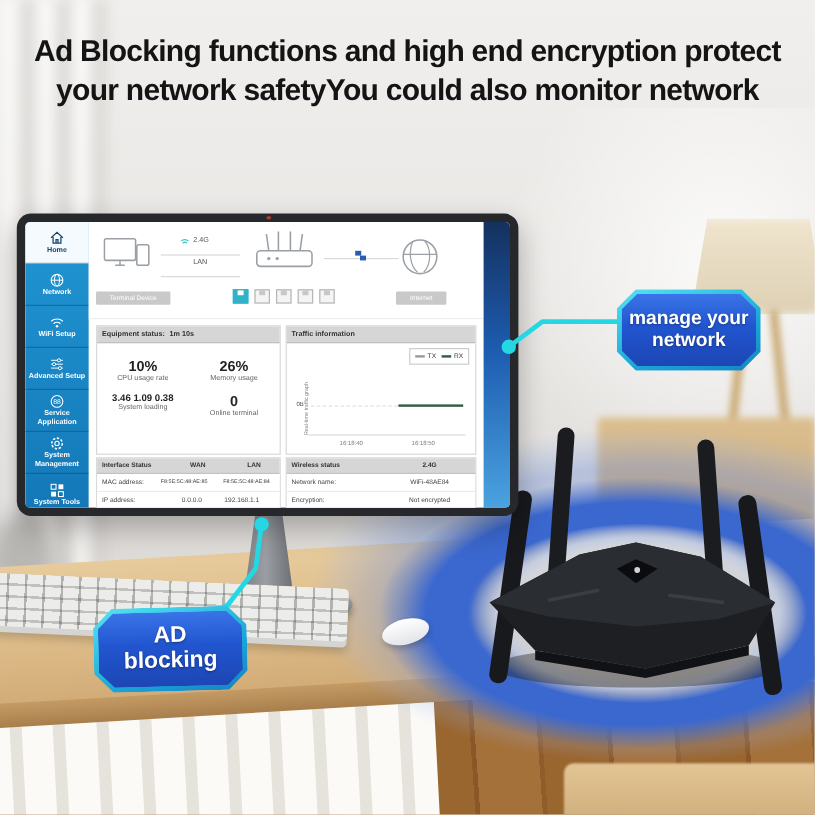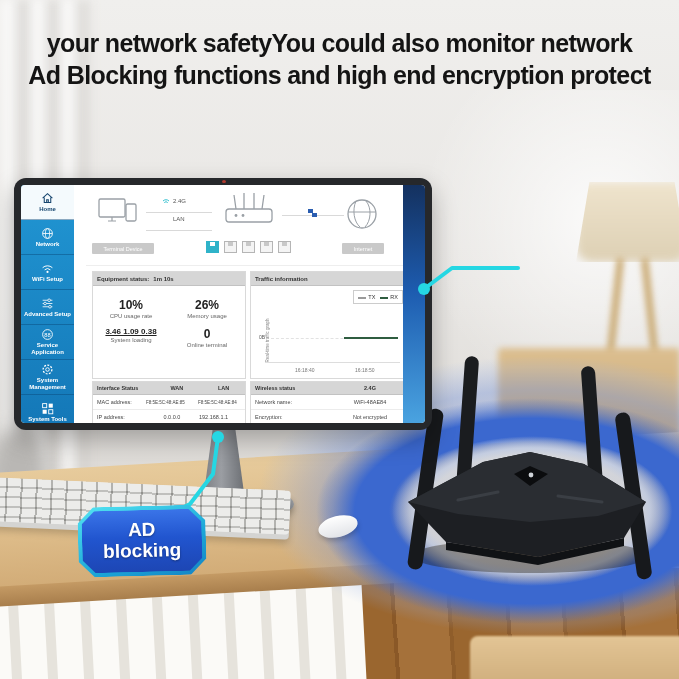--- a/index.html
+++ b/index.html
@@ -62,21 +62,21 @@
 
   
   .sb{position:absolute;left:0;top:0;width:53px;height:238px;background:linear-gradient(180deg,#2196d3,#1478b8);}
   .sb-item{height:34px;display:flex;flex-direction:column;align-items:center;justify-content:center;
     border-bottom:1px solid rgba(8,70,120,.45);color:#fff;}
   .sb-item .lbl{font-size:6px;font-weight:bold;text-align:center;line-height:1.15;}
   .sb-item svg{display:block;margin-bottom:1px;}
   .sb-item.active{background:#f4fafd;color:#16456e;}
   .wallband{position:absolute;left:382px;top:0;width:22px;height:238px;
     background:linear-gradient(180deg,#14315f,#1d5cb0 45%,#4aa3e0);}
-  .main{position:absolute;left:65px;top:0;width:329px;height:238px;background:#fff;}
+  .main{position:absolute;left:53px;top:0;width:329px;height:238px;background:#fff;}
 
   .topo{position:absolute;left:0;top:0;width:329px;height:80px;background:#fff;border-bottom:1px solid #eee;}
   .tline{position:absolute;height:1px;background:#d9d9d9;}
   .tlabel{position:absolute;font-size:6px;color:#555;}
   .gbadge{position:absolute;height:11px;background:#c9c9c9;color:#fff;font-size:5.5px;
     display:flex;align-items:center;justify-content:center;border-radius:1px;}
   .ports{position:absolute;left:120px;top:56px;display:flex;gap:5px;}
   .port{width:11px;height:10px;border:1px solid #b5b5b5;background:#f4f4f4;position:relative;}
   .port::after{content:"";position:absolute;left:3px;top:0;width:5px;height:4px;background:#c8c8c8;}
   .port.active{background:#2fb3c9;border-color:#2fb3c9;}
@@ -85,21 +85,21 @@
   .mini-glyph i{position:absolute;background:#2a5db0;}
 
   .panel{position:absolute;background:#fff;border:1px solid #d9d9d9;}
   .panel-head{height:13px;background:#d6d6d6;border-bottom:1px solid #c2c2c2;display:flex;align-items:center;
     padding:0 4px;font-size:6px;color:#333;}
   .panel-head b{font-weight:bold;}
   .panel-head .sub{margin-left:4px;font-weight:bold;}
   .stat-grid{display:grid;grid-template-columns:1fr 1fr;row-gap:8px;padding-top:12px;}
   .stat{text-align:center;}
   .stat .v{font-size:12px;font-weight:bold;color:#222;}
-  .stat .v.small{font-size:8px;text-decoration:underline;}
+  .stat .v.small{font-size:8px;}
   .stat .l{font-size:6px;color:#666;margin-top:1px;}
 
   .legend{position:absolute;right:5px;top:4px;height:12px;border:1px solid #ccc;background:#fff;
     display:flex;align-items:center;gap:5px;padding:0 4px;font-size:5.5px;color:#333;}
   .dash{display:inline-block;width:8px;height:2px;margin-right:2px;vertical-align:middle;}
   .ylab{position:absolute;left:-14px;top:52px;font-size:4.5px;color:#888;transform:rotate(-90deg);width:60px;text-align:center;}
   .ytick{position:absolute;left:8px;top:48px;font-size:5px;color:#555;}
   .dashline{position:absolute;left:20px;right:10px;top:52px;border-top:1px dashed #e2e2e2;}
   .solidline{position:absolute;right:10px;width:54px;top:51px;height:2px;background:#2f5d40;}
   .xaxis{position:absolute;left:18px;right:8px;bottom:15px;border-bottom:1px solid #ddd;}
@@ -377,24 +377,29 @@
   <div class="keyboard"></div>
   <div class="mouse"></div>
 
   <svg class="overlay" width="679" height="679" viewBox="0 0 679 679">
     <polyline points="424,289 452,268 518,268" fill="none" stroke="#25d7e3" stroke-width="4" stroke-linejoin="round" stroke-linecap="round"></polyline>
     <circle cx="424" cy="289" r="6" fill="#25d7e3"></circle>
     <polyline points="218,437 213,474 190,504 164,517" fill="none" stroke="#25d7e3" stroke-width="4" stroke-linejoin="round" stroke-linecap="round"></polyline>
     <circle cx="218" cy="437" r="6" fill="#25d7e3"></circle>
   </svg>
 
+  <div class="badge manage">
+    <div class="inner">
+      <div class="txt">manage your network</div>
+    </div>
+  </div>
   <div class="badge adblock">
     <div class="inner">
       <div class="txt">AD blocking</div>
     </div>
   </div>
 
   <div class="headline">
+    <div>Ad Blocking functions and high end encryption protect</div>
     <div>your network safetyYou could also monitor network</div>
-    <div>Ad Blocking functions and high end encryption protect</div>
   </div>
 
 </div>
 
 </body></html>

